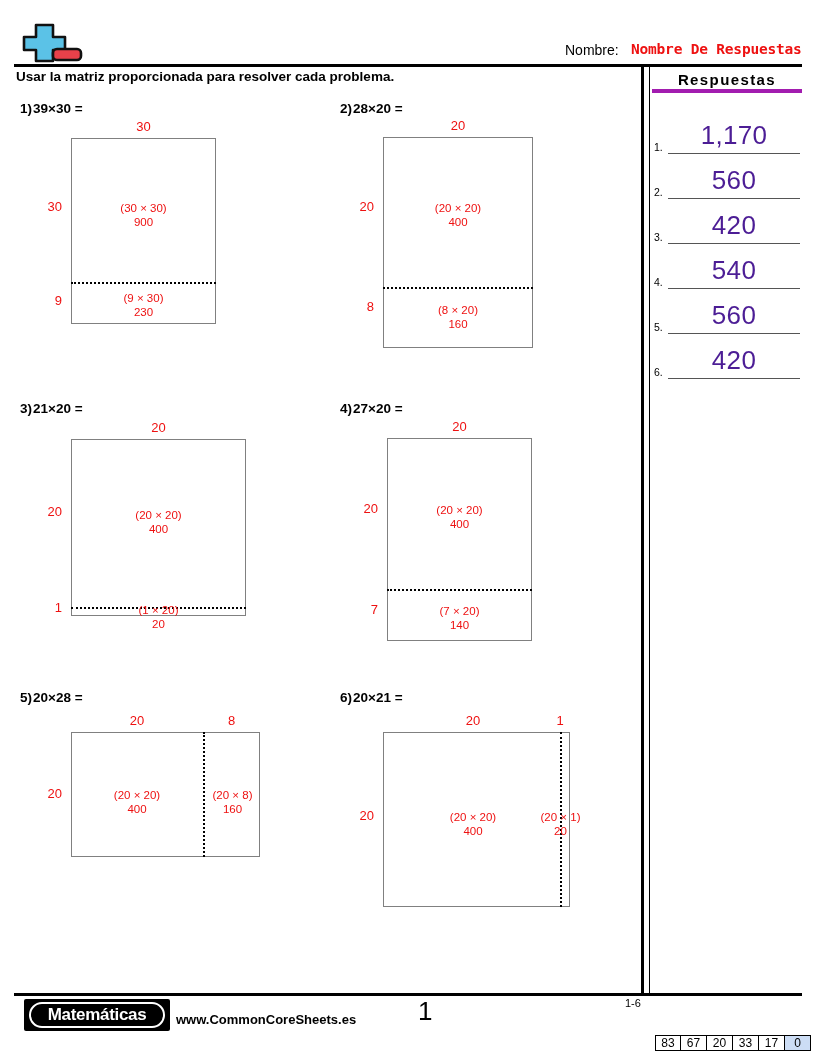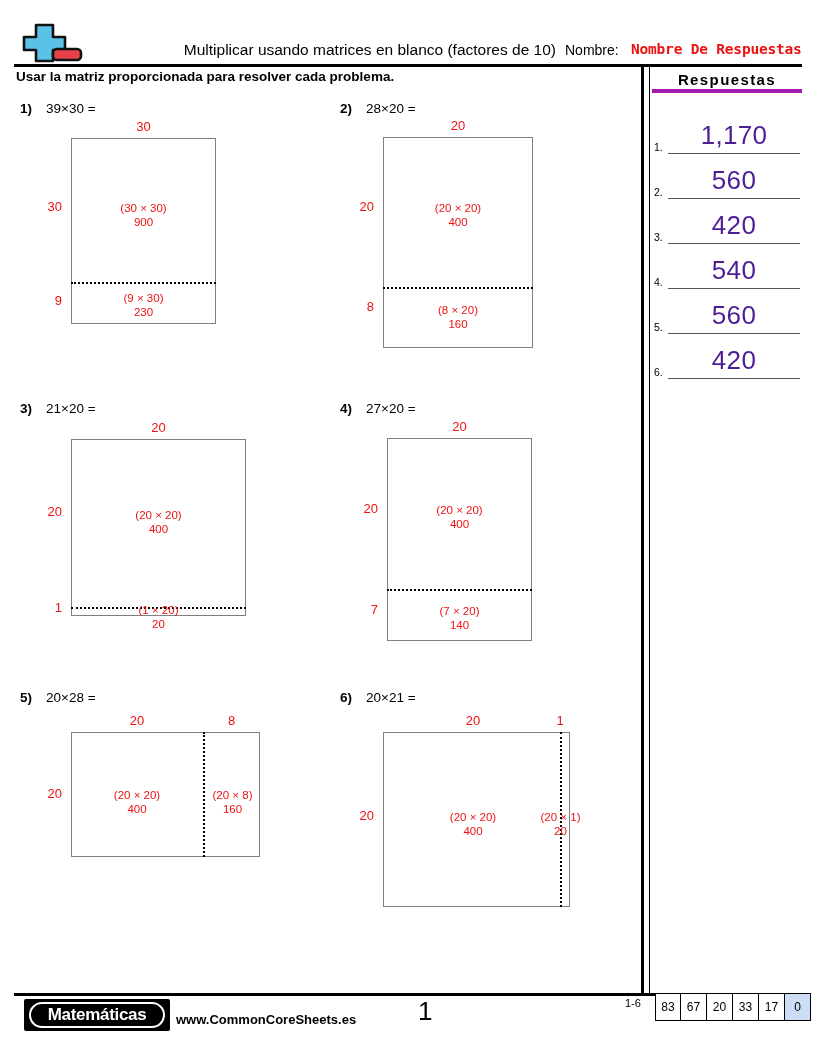--- a/index.html
+++ b/index.html
@@ -68,21 +68,21 @@
     letter-spacing:0.3px;
   }
 
   
   .problem{position:absolute;}
   .p-label{
     position:absolute;left:0;top:0;
     font-size:13.5px;white-space:nowrap;color:#000;
   }
   .p-label b{font-weight:bold;}
-  .p-label span.expr{font-weight:normal;margin-left:14px;text-align:center;}
+  .p-label span.expr{font-weight:bold;margin-left:1px;text-align:center;}
 
   .model{position:absolute;}
   .box{
     position:absolute;
     border:1.4px solid #808080;
     background:#fff;
     box-sizing:border-box;
   }
   .hsplit{
     position:absolute;height:0;
@@ -122,40 +122,39 @@
   .pageno{
     position:absolute;left:418px;top:996px;
     font-size:26px;color:#000;
   }
   .scale{position:absolute;left:625px;top:993px;height:22px;}
   .scale-label{
     position:absolute;left:0;top:4px;font-size:11px;color:#000;white-space:nowrap;
   }
   .scale-cells{position:absolute;left:30px;top:0;display:flex;}
   .scale-cell{
-    width:26px;height:28px;border:1px solid #000;border-left:none;
+    width:26px;height:16px;border:1px solid #000;border-left:none;
     font-size:12px;display:flex;align-items:center;justify-content:center;
-    background:#fff;box-sizing:border-box;
+    background:#fff;box-sizing:border-box;margin-top:42px;
   }
   .scale-cell.first{border-left:1px solid #000;}
   .scale-cell.hi{background:#ccddf5;}
 </style>
 </head>
 <body>
 
 <div class="page">
 
   <div class="header">
     <div class="logo">
       <svg width="66" height="44" viewBox="0 0 66 44">
         <path d="M16 5 H33 V17 H45 V30 H33 V41 H16 V30 H4 V17 H16 Z" fill="#5bc2e7" stroke="#111" stroke-width="2.6" stroke-linejoin="round"></path>
         <rect x="33" y="29" width="28" height="11" rx="4" fill="#e8414a" stroke="#111" stroke-width="2.6"></rect>
       </svg>
     </div>
-    <div class="title">Multiplicar usando matrices en blanco (factores de 10)</div>
     <div class="name-label">Nombre:</div>
     <div class="name-value">Nombre De Respuestas</div>
   </div>
   <div class="rule-top"></div>
   <div class="instructions">Usar la matriz proporcionada para resolver cada problema.</div>
 
   <div class="divider-thick"></div>
   <div class="divider-thin"></div>
 
   <div class="answers">

